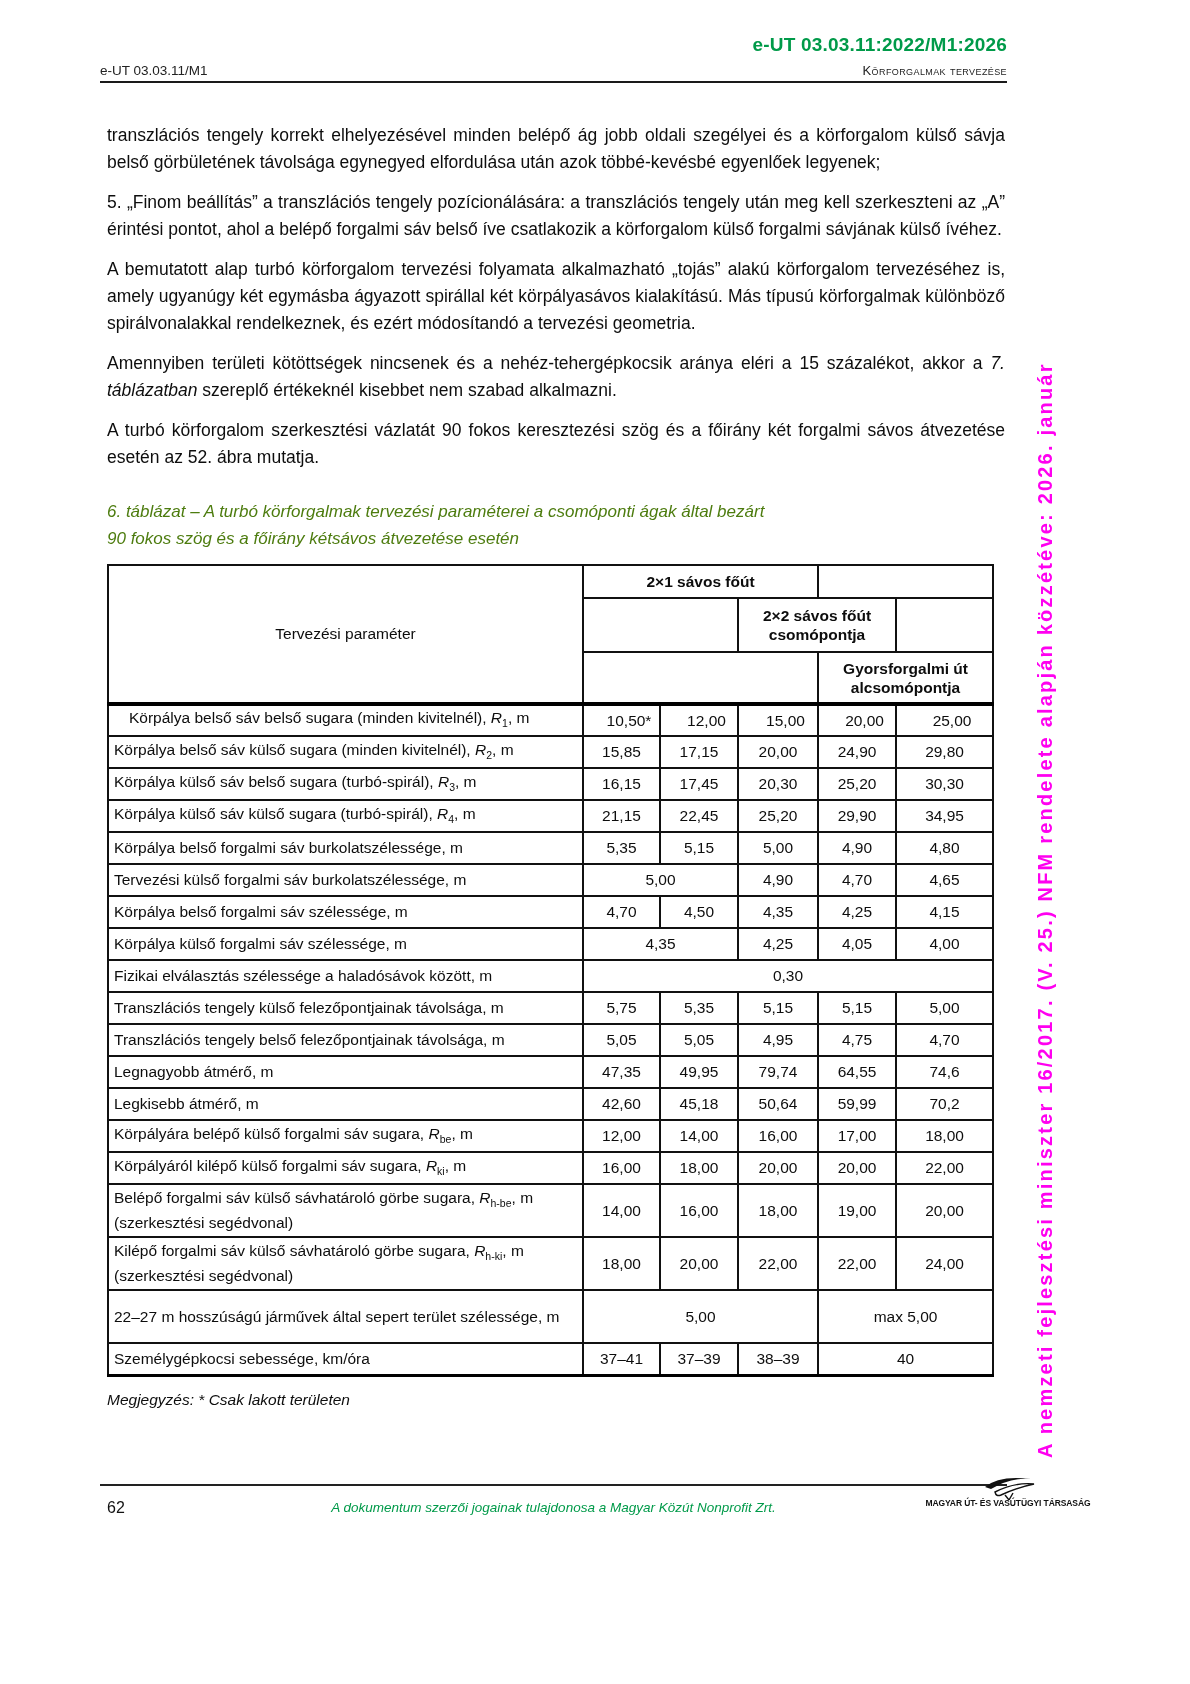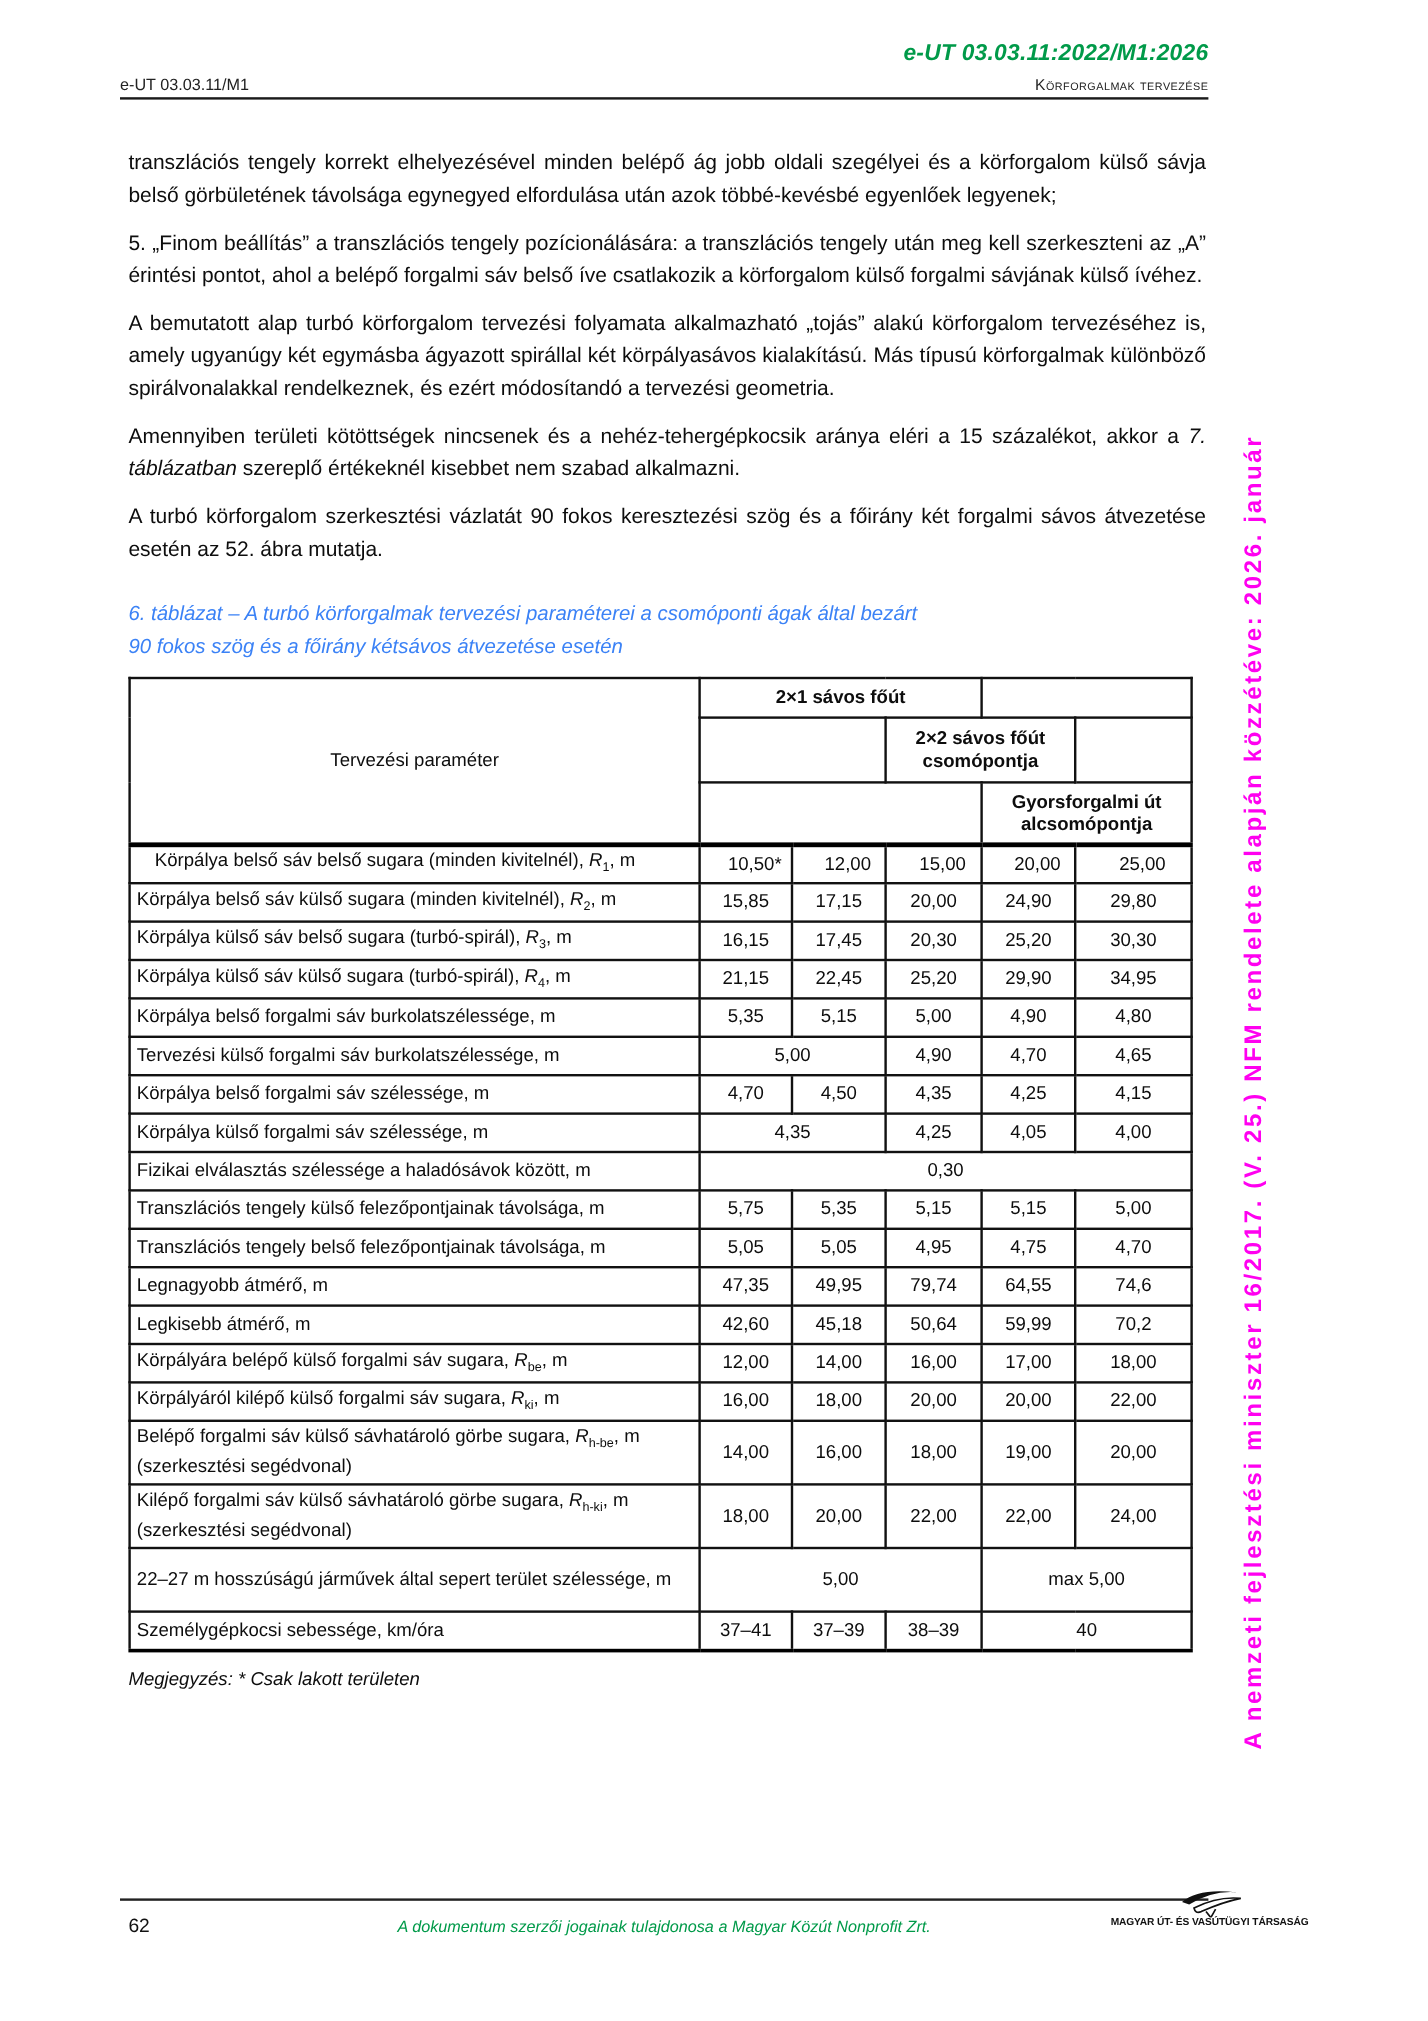--- a/index.html
+++ b/index.html
@@ -1,31 +1,31 @@
 <!DOCTYPE html>
 <html><head>
 <meta charset="utf-8">
 <style>
   html,body{margin:0;padding:0;}
   body{
     width:1190px;height:1684px;background:#ffffff;position:relative;
     font-family:"Liberation Sans", sans-serif;color:#111;overflow:hidden;
   }
   .header-wrap{position:absolute;left:100px;top:34px;width:907px;}
-  .doc-code-full{text-align:right;color:#009a49;font-weight:bold;font-size:19px;letter-spacing:.2px;font-style:italic;}
+  .doc-code-full{text-align:right;color:#009a49;font-weight:bold;font-size:19px;letter-spacing:.2px;}
   .header-row{display:flex;justify-content:space-between;align-items:flex-end;margin-top:7px;}
   .doc-code-short{font-size:13.5px;color:#222;}
   .doc-subject{font-size:13px;font-variant:small-caps;letter-spacing:.4px;color:#222;}
   .header-rule{border-top:2.5px solid #1a1a1a;margin-top:3px;}
 
   .content{position:absolute;left:107px;top:122px;width:898px;}
   .content p{
     margin:0 0 13px 0;font-size:17.5px;line-height:27px;text-align:justify;color:#0d0d0d;
   }
-  .caption{font-style:italic;font-size:17px;line-height:27px;margin:27px 0 12px 0;color:#3b82f6;}
+  .caption{font-style:italic;font-size:17px;line-height:27px;margin:27px 0 12px 0;color:#4d7c0f;}
 
   table.params{
     border-collapse:collapse;table-layout:fixed;width:885px;
     font-size:15.5px;color:#0d0d0d;background:#fff;
   }
   table.params td{border:2px solid #111;vertical-align:middle;padding:2px 5px;}
   table.params{border:2.5px solid #111;}
   table.params tbody tr:first-child td{border-top:4.5px solid #000;padding-left:20px;}
   table.params tbody tr:last-child td{border-bottom:3px solid #000;}
   td.lbl{text-align:left;padding-left:8px;line-height:20px;}
@@ -36,21 +36,21 @@
   tr.r{height:32px;} tr.tall{height:53px;}
   i.sym{font-style:italic;}
   td.lbl sub{font-size:10.5px;}
   .table-note{font-style:italic;font-size:15.5px;margin-top:14px;color:#0d0d0d;}
 
   .margin-note{
     position:absolute;top:1458px;left:1034px;transform:rotate(-90deg);transform-origin:0 0;
     white-space:nowrap;font-weight:bold;font-size:20px;letter-spacing:2.2px;color:#ff00f0;
   }
 
-  .footer{position:absolute;left:100px;top:1582px;width:907px;border-top:2.5px solid #222;}
+  .footer{position:absolute;left:100px;top:1484px;width:907px;border-top:2.5px solid #222;}
   .page-num{position:absolute;left:7px;top:13px;font-size:16px;color:#111;}
   .copyright{
     position:absolute;left:0;right:0;top:14px;text-align:center;
     color:#009a49;font-style:italic;font-size:13.5px;
   }
   .logo{position:absolute;right:-86px;top:-12px;width:170px;text-align:center;}
   .logo-swoosh{display:block;margin:0 auto -2px auto;}
   .logo-text{font-size:8.5px;font-weight:bold;letter-spacing:-0.1px;color:#111;white-space:nowrap;}
 </style>
 </head>

